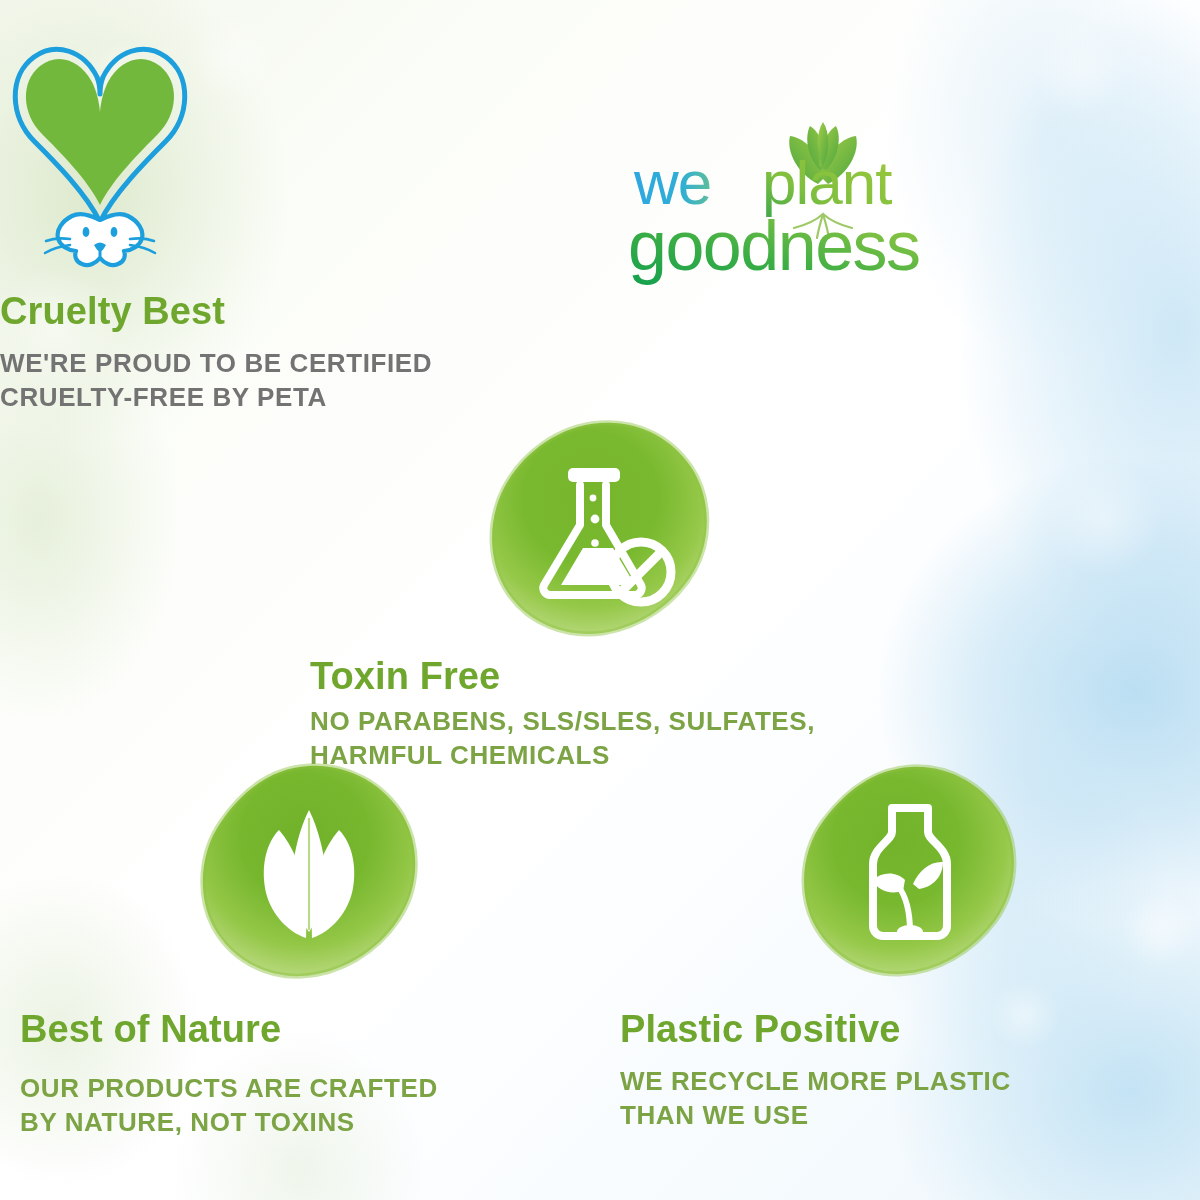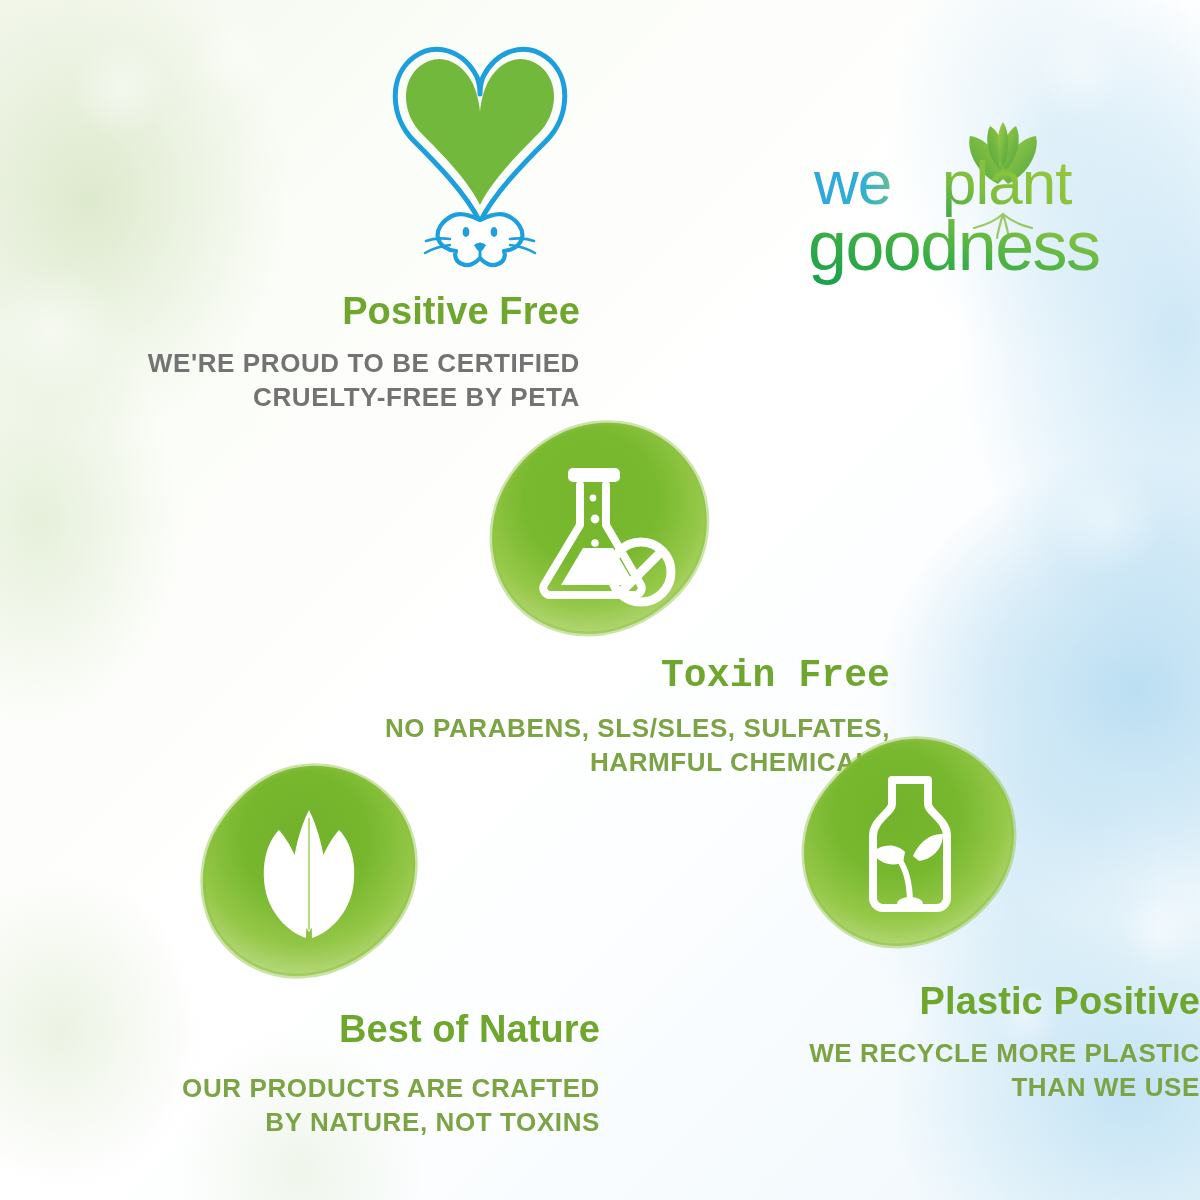--- a/index.html
+++ b/index.html
@@ -50,42 +50,42 @@
 
   #content {
     position: absolute;
     inset: 0;
     z-index: 2;
   }
 
   
   .badge {
     position: absolute;
-    text-align: right;
+    text-align: left;
   }
   .badge-title {
     font-weight: bold;
     letter-spacing: 0.1px;
     line-height: 1;
     white-space: nowrap;
   }
   .badge-desc {
     font-weight: bold;
     text-transform: uppercase;
     letter-spacing: 0.6px;
     line-height: 1.3;
     white-space: pre-line;
   }
 
   
   #badge-cruelty-free { left: 0px;   top: 30px;  width: 580px; }
   #badge-plant-goodness { left: 620px; top: 120px; width: 580px; }
   #badge-toxin-free { left: 310px; top: 415px; width: 580px; }
   #badge-best-of-nature { left: 0px;   top: 760px; width: 580px; padding-left: 20px; }
-  #badge-plastic-positive { left: 620px; top: 732px; width: 580px; }
+  #badge-plastic-positive { left: 620px; top: 760px; width: 580px; }
 
   .icon-wrap {
     display: block;
     margin: 0 auto;
   }
 
   
   .disc {
     position: relative;
     width: 230px;
@@ -101,22 +101,22 @@
   #badge-plastic-positive .badge-title {
     font-size: 38px;
   }
   .badge-desc { font-size: 26px; }
 
   #badge-cruelty-free .badge-title { margin-top: 18px; }
   #badge-cruelty-free .badge-desc  { margin-top: 17px; }
 
   #badge-plant-goodness .badge-desc { margin-top: 22px; }
 
-  #badge-toxin-free .badge-title { margin-top: 12px; font-family: Liberation Mono, monospace; }
-  #badge-toxin-free .badge-desc  { margin-top: 17px; }
+  #badge-toxin-free .badge-title { margin-top: 12px; }
+  #badge-toxin-free .badge-desc  { margin-top: 10px; }
 
   #badge-best-of-nature .badge-title { margin-top: 20px; }
   #badge-best-of-nature .badge-desc  { margin-top: 24px; }
 
   #badge-plastic-positive .badge-title { margin-top: 20px; }
   #badge-plastic-positive .badge-desc  { margin-top: 17px; }
 </style>
 </head>
 <body>
 
@@ -168,21 +168,21 @@
 
         <path d="M100 222 v4" stroke="#1C9FDC" stroke-width="3" stroke-linecap="round"></path>
 
         <path d="M70 209 q-14 -2 -24 2" stroke="#1C9FDC" stroke-width="2.6" fill="none" stroke-linecap="round"></path>
         <path d="M70 215 q-15 2 -25 8" stroke="#1C9FDC" stroke-width="2.6" fill="none" stroke-linecap="round"></path>
 
         <path d="M130 209 q14 -2 24 2" stroke="#1C9FDC" stroke-width="2.6" fill="none" stroke-linecap="round"></path>
         <path d="M130 215 q15 2 25 8" stroke="#1C9FDC" stroke-width="2.6" fill="none" stroke-linecap="round"></path>
       </svg>
     </span>
-    <div class="badge-title" style="color:#6FA62E">Positive Free</div>
+    <div class="badge-title" style="color:#6FA62E">Cruelty Best</div>
     <div class="badge-desc" style="color:#737373">WE'RE PROUD TO BE CERTIFIED
 CRUELTY-FREE BY PETA</div>
   </div>
 
   <div class="badge" id="badge-plant-goodness">
     <span class="icon-wrap">
       <svg width="400" height="175" viewBox="0 0 400 175" aria-hidden="true">
         <defs>
           <linearGradient id="gWe" x1="0" y1="0" x2="1" y2="0">
             <stop offset="0%" stop-color="#2EA7E0"></stop>

